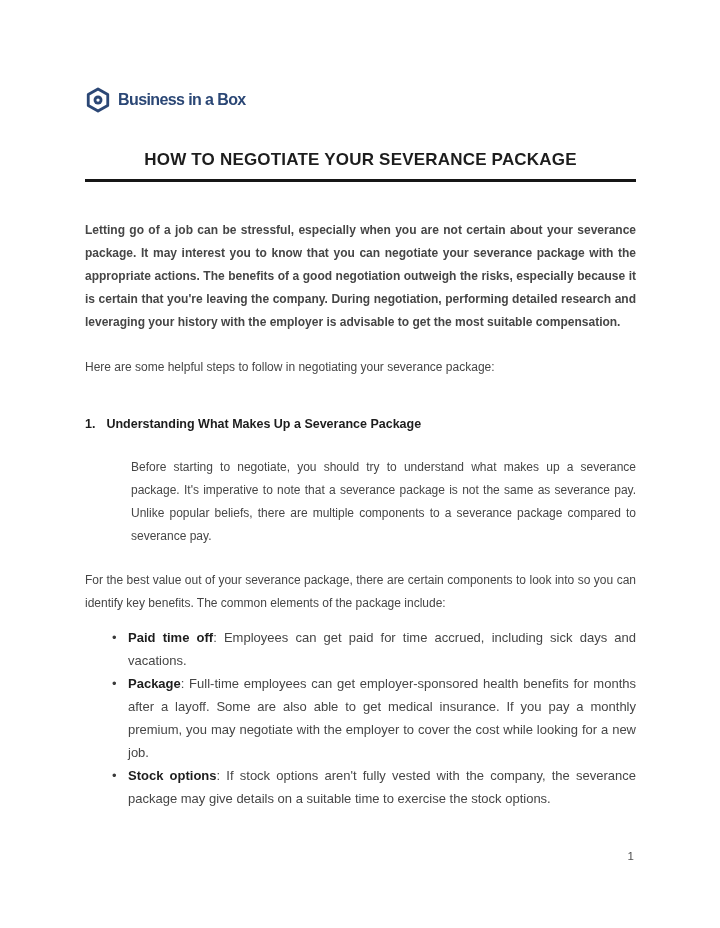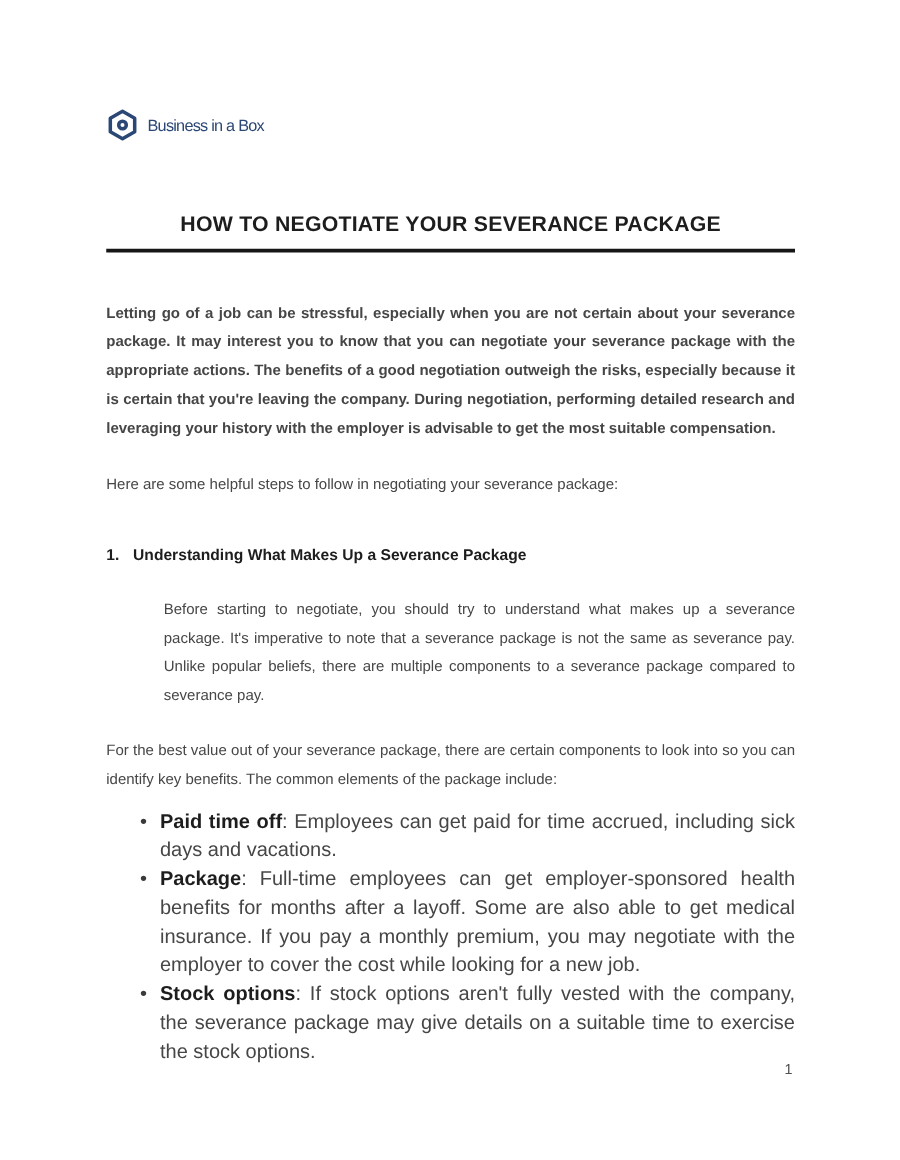--- a/index.html
+++ b/index.html
@@ -15,29 +15,29 @@
     overflow: hidden;
   }
   .logo-row {
     display: flex;
     align-items: center;
     gap: 7px;
     height: 28px;
   }
   .logo-icon { width: 26px; height: 26px; display: block; }
   .brand-name {
-    font-size: 13px;
-    font-weight: 400;
+    font-size: 16px;
+    font-weight: 700;
     letter-spacing: -0.6px;
     color: #2b4775;
     white-space: nowrap;
     text-align: center;
   }
   .doc-title {
-    margin-top: 56px;
+    margin-top: 36px;
     text-align: center;
     font-size: 17px;
     font-weight: 700;
     letter-spacing: 0.2px;
     color: #1d1d1d;
   }
   .title-rule {
     margin-top: 9px;
     border: 0;
     border-top: 3px solid #161616;
@@ -61,21 +61,21 @@
   }
   .par-3 { margin-top: 25px; margin-left: 46px; }
   .par-4 { margin-top: 21px; }
   .bullet-list {
     margin-top: 11px;
     list-style: none;
   }
   .bullet-list li {
     position: relative;
     padding-left: 43px;
-    font-size: 16px;
+    font-size: 13px;
     line-height: 23px;
     text-align: justify;
     color: #464646;
   }
   .bullet-list li::before {
     content: "\2022";
     position: absolute;
     left: 27px;
     top: 0;
     color: #3a3a3a;

